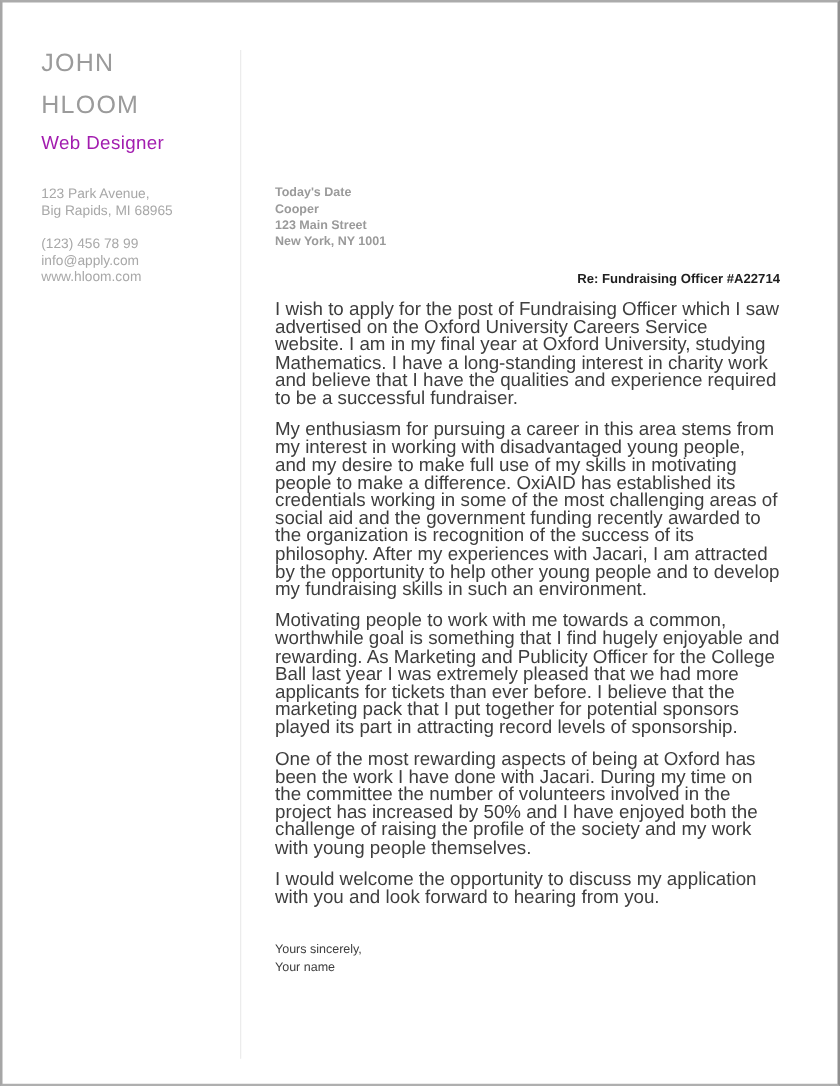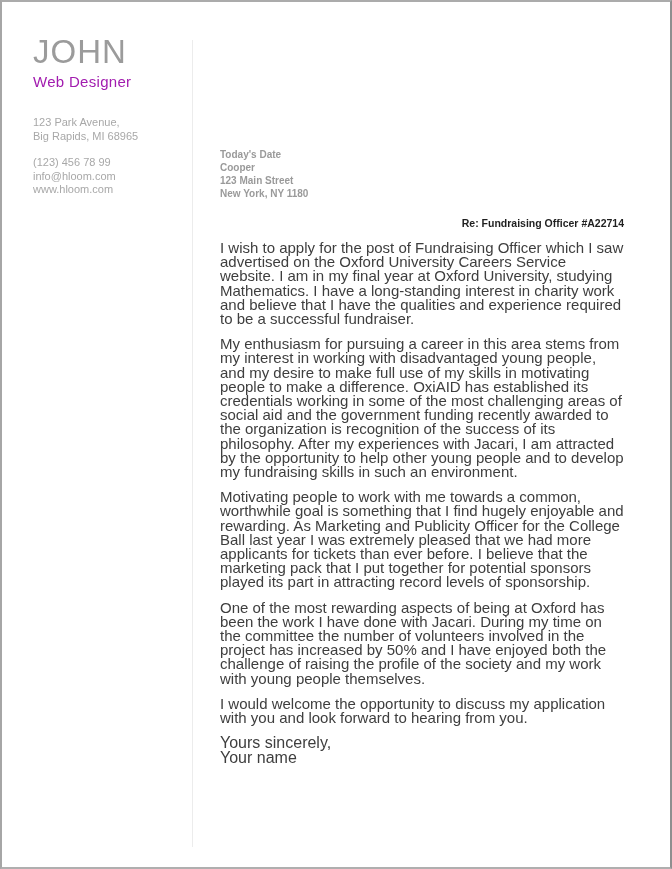--- a/index.html
+++ b/index.html
@@ -28,21 +28,21 @@
     background: #ececec;
   }
   
   .left-col {
     position: absolute;
     left: 31px;
     top: 33px;
     width: 152px;
   }
   .profile-name {
-    font-size: 33px;
+    font-size: 20px;
     line-height: 33px;
     font-weight: 300;
     letter-spacing: 1px;
     color: #9b9b9b;
   }
   .profile-name span { display: block; }
   .job-title {
     margin-top: 5px;
     font-size: 15px;
     line-height: 18px;
@@ -82,57 +82,58 @@
     color: #1f1f1f;
     text-align: right;
   }
   .body-p {
     margin-top: 11px;
     font-size: 15px;
     line-height: 14.2px;
     color: #3e3e3e;
   }
   .closing-block {
-    margin-top: 11px;
-    font-size: 16px;
+    margin-top: 28px;
+    font-size: 10px;
     line-height: 14.2px;
     color: #3e3e3e;
   }
 </style>
 </head>
 <body>
 
 <div class="page">
 
   <div class="column-divider"></div>
 
   <aside class="left-col">
     <h1 class="profile-name">
       <span>JOHN</span>
+      <span>HLOOM</span>
     </h1>
     <div class="job-title">Web Designer</div>
 
     <div class="addr-block">
       <div>123 Park Avenue,</div>
       <div>Big Rapids, MI 68965</div>
     </div>
 
     <div class="contact-block">
       <div>(123) 456 78 99</div>
-      <div>info@hloom.com</div>
+      <div>info@apply.com</div>
       <div>www.hloom.com</div>
     </div>
   </aside>
 
   <main class="letter-col">
     <div class="recipient-block">
       <div>Today's Date</div>
       <div>Cooper</div>
       <div>123 Main Street</div>
-      <div>New York, NY 1180</div>
+      <div>New York, NY 1001</div>
     </div>
 
     <div class="subject-line">Re: Fundraising Officer #A22714</div>
 
     <p class="body-p">I wish to apply for the post of Fundraising Officer which I saw advertised on the Oxford University Careers Service website. I am in my final year at Oxford University, studying Mathematics. I have a long-standing interest in charity work and believe that I have the qualities and experience required to be a successful fundraiser.</p>
     <p class="body-p">My enthusiasm for pursuing a career in this area stems from my interest in working with disadvantaged young people, and my desire to make full use of my skills in motivating people to make a difference. OxiAID has established its credentials working in some of the most challenging areas of social aid and the government funding recently awarded to the organization is recognition of the success of its philosophy. After my experiences with Jacari, I am attracted by the opportunity to help other young people and to develop my fundraising skills in such an environment.</p>
     <p class="body-p">Motivating people to work with me towards a common, worthwhile goal is something that I find hugely enjoyable and rewarding. As Marketing and Publicity Officer for the College Ball last year I was extremely pleased that we had more applicants for tickets than ever before. I believe that the marketing pack that I put together for potential sponsors played its part in attracting record levels of sponsorship.</p>
     <p class="body-p">One of the most rewarding aspects of being at Oxford has been the work I have done with Jacari. During my time on the committee the number of volunteers involved in the project has increased by 50% and I have enjoyed both the challenge of raising the profile of the society and my work with young people themselves.</p>
     <p class="body-p">I would welcome the opportunity to discuss my application with you and look forward to hearing from you.</p>
 

